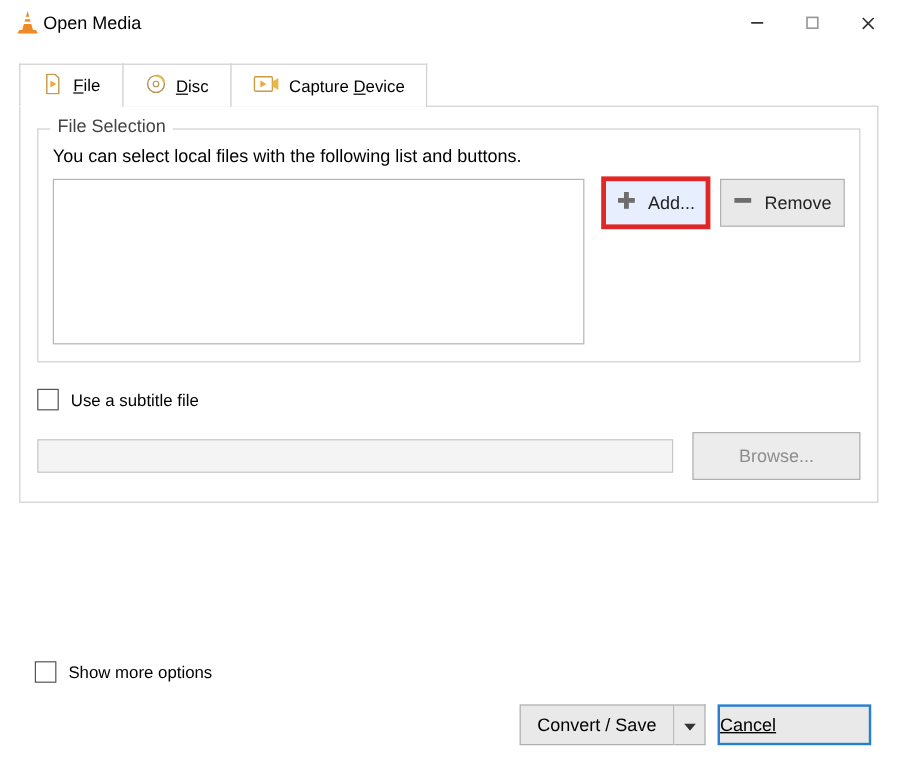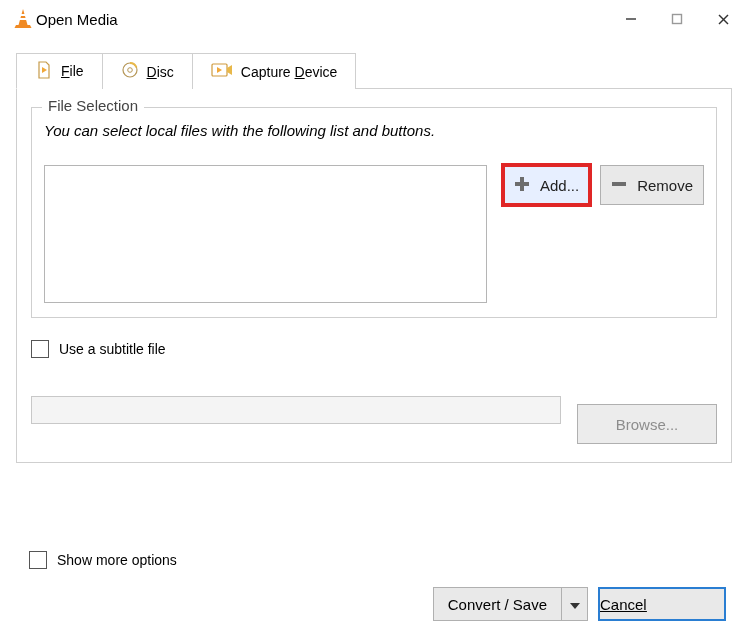--- a/index.html
+++ b/index.html
@@ -82,22 +82,21 @@
   position:absolute;
   top:-11px; left:10px;
   background:#fff;
   padding:0 6px;
   color:#444;
   font-size:15px;
 }
 
 .helptext{
   font-size:15px;
-  margin-bottom:26px;
-  font-style:italic;
+  margin-bottom:10px;
 }
 
 .filerow{
   display:flex;
   gap:16px;
   align-items:flex-start;
 }
 .filelist{
   flex:1 1 auto;
   height:138px;
@@ -125,21 +124,20 @@
 }
 button.btn.highlight{
   outline:4px solid #e02626;
   outline-offset:-2px;
   background:#e7efff;
   border:1px solid #7aa7e0;
 }
 button.btn.disabled{
   color:#8d8d8d;
   background:#ececec;
-  margin-top:28px;
 }
 
 .chkrow{
   display:flex;
   align-items:center;
   gap:10px;
   margin-bottom:18px;
 }
 .chkbox{
   width:18px;height:18px;

